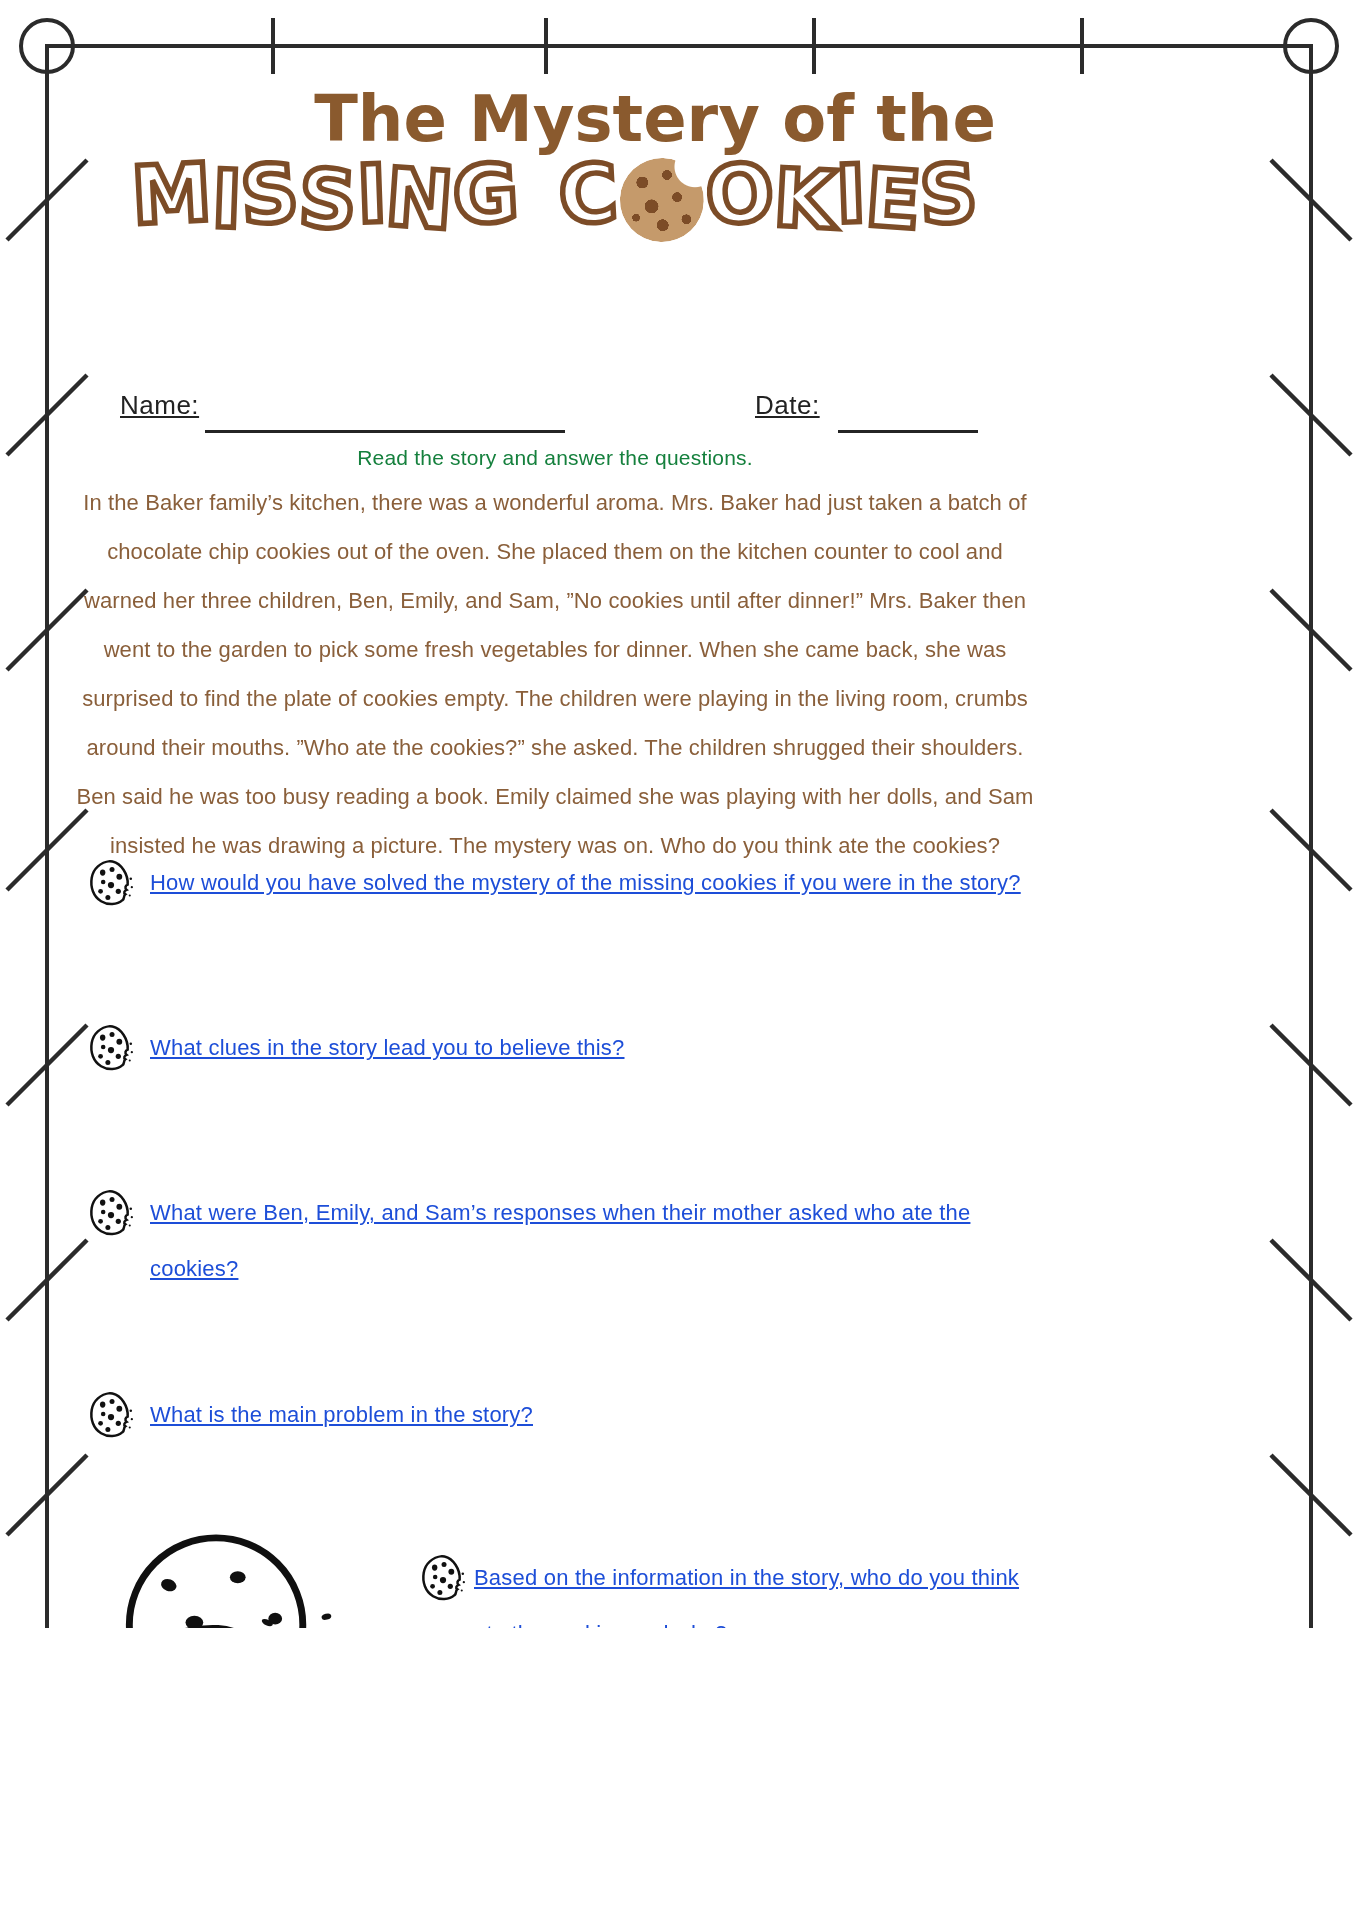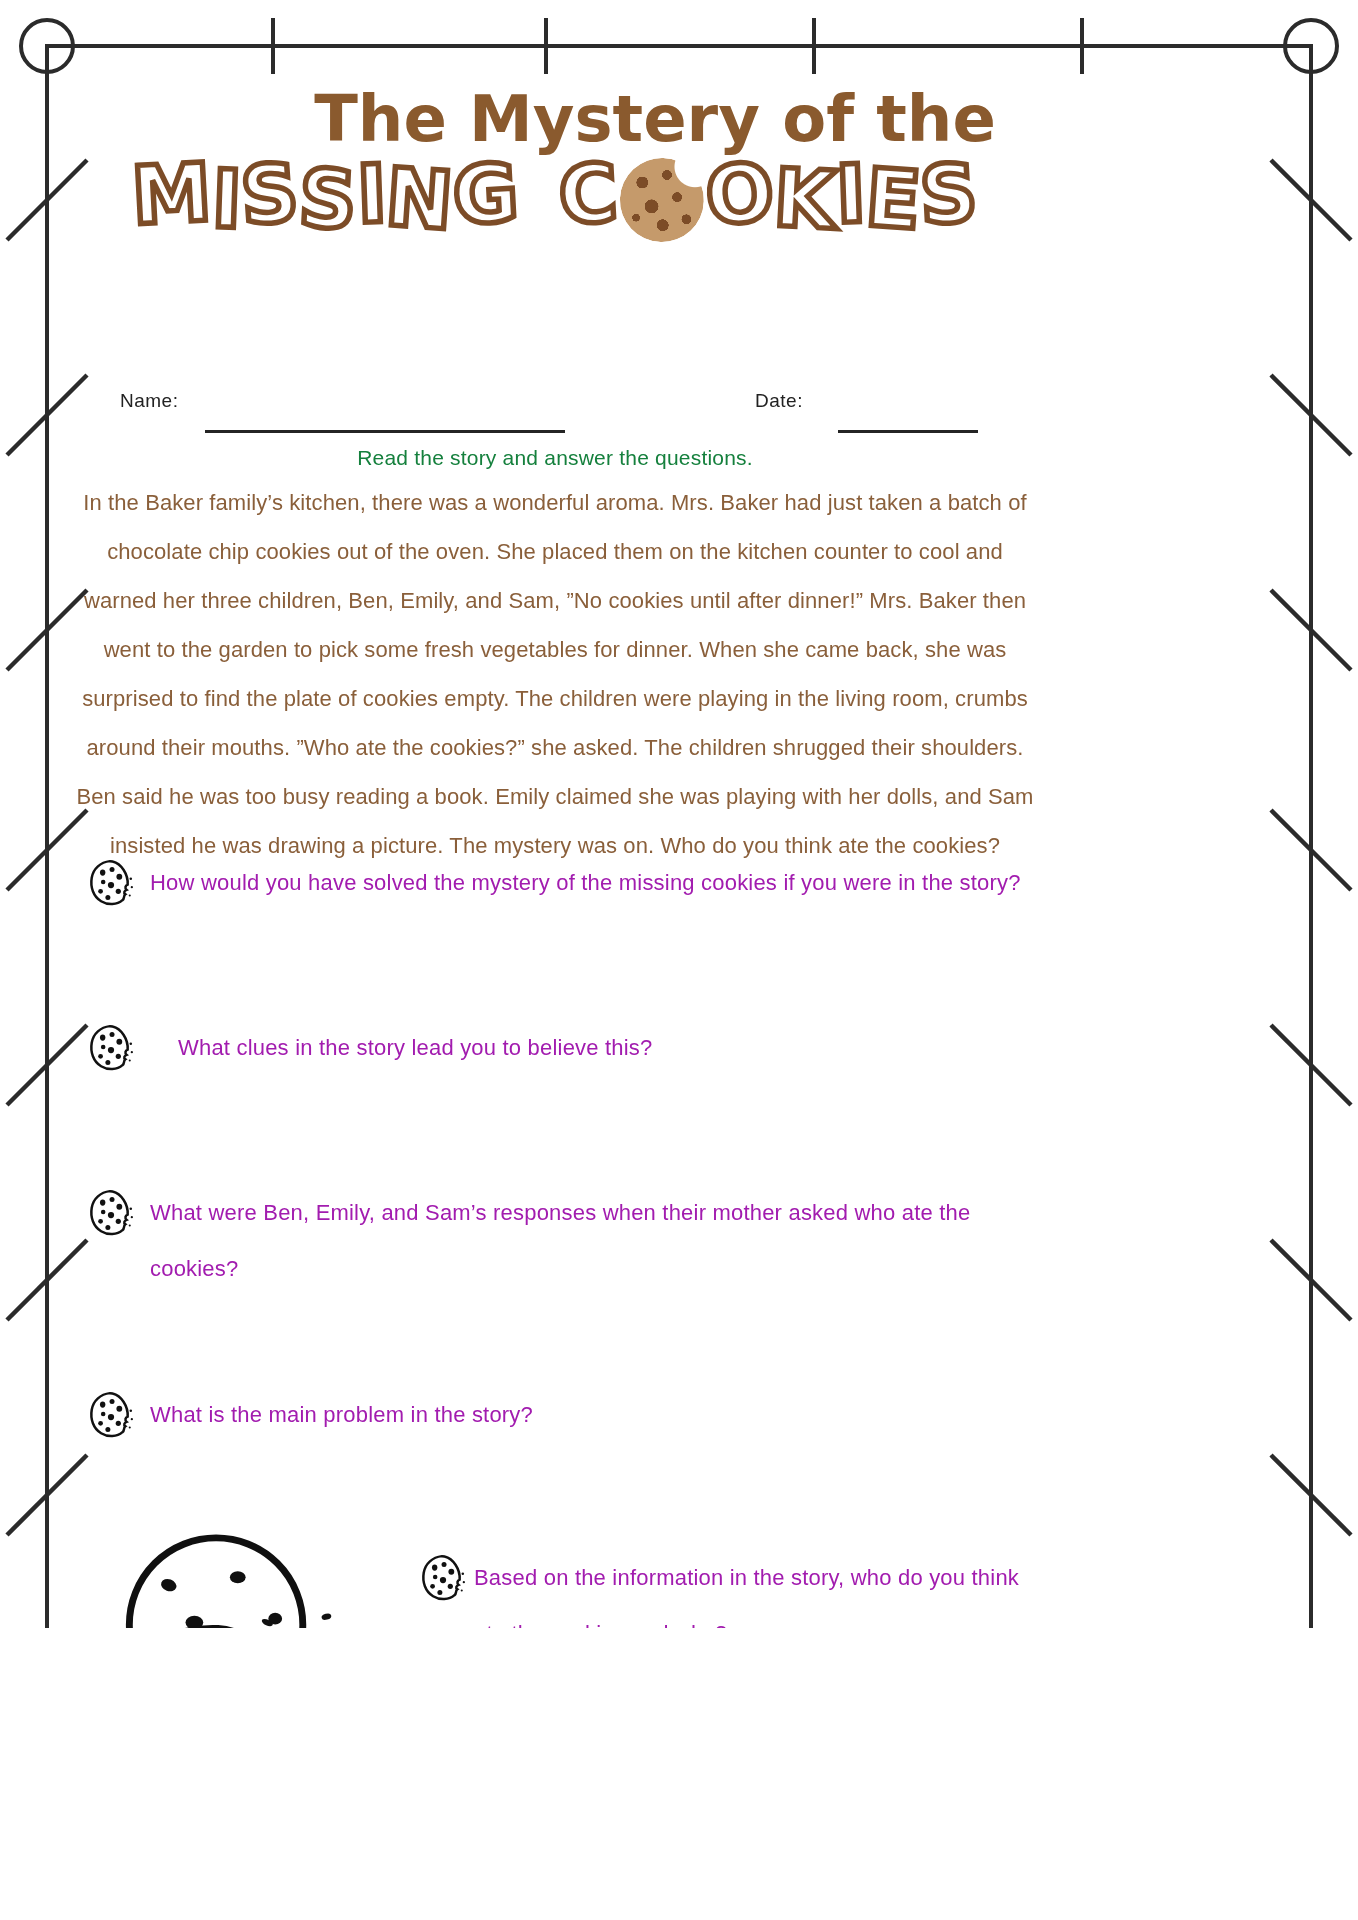--- a/index.html
+++ b/index.html
@@ -44,43 +44,43 @@
       radial-gradient(circle 7px at 38% 58%, var(--cookie-chip,#7c4c27) 97%, transparent),
       radial-gradient(circle 5px at 68% 46%, var(--cookie-chip,#7c4c27) 97%, transparent),
       radial-gradient(circle 6px at 52% 80%, var(--cookie-chip,#7c4c27) 97%, transparent),
       radial-gradient(circle 4px at 20% 72%, var(--cookie-chip,#7c4c27) 97%, transparent),
       radial-gradient(circle 5px at 80% 72%, var(--cookie-chip,#7c4c27) 97%, transparent),
       var(--cookie-tan,#c59a6b);
     -webkit-mask:radial-gradient(circle 21px at 88% 9%, transparent 20px, #000 21px);
     mask:radial-gradient(circle 21px at 88% 9%, transparent 20px, #000 21px);
   }
   .meta-label{
-    position:absolute;font-size:19px;color:var(--ink,#222);letter-spacing:.5px;
+    position:absolute;font-size:26px;color:var(--ink,#222);letter-spacing:.5px;text-decoration:underline;
   }
   .name-label{left:120px;top:390px;}
   .date-label{left:755px;top:390px;}
   .write-line{position:absolute;height:3px;background:#242424;}
   .name-line{left:205px;top:430px;width:360px;}
   .date-line{left:838px;top:430px;width:140px;}
   .instruction{
     position:absolute;top:446px;left:75px;width:960px;text-align:center;
     font-size:21px;color:#15803d;letter-spacing:.2px;
   }
   .story{
     position:absolute;top:478px;left:70px;width:970px;text-align:center;
     font-size:22px;line-height:49px;color:var(--story-brown,#8a5f3a);
     letter-spacing:.1px;
   }
   .question{position:absolute;display:flex;gap:16px;align-items:flex-start;}
   .q-icon{flex:none;width:46px;height:50px;}
   .q-text{
-    font-size:22px;line-height:56px;margin-top:-3px;color:#a21caf;letter-spacing:.2px;
+    font-size:22px;line-height:56px;margin-top:-3px;color:#1d4ed8;letter-spacing:.2px;text-decoration:underline;
   }
   .q1{top:858px;left:88px;}  .q1 .q-text{width:920px;}
-  .q2{top:1023px;left:88px;} .q2 .q-text{width:920px;margin-left:28px;}
+  .q2{top:1023px;left:88px;} .q2 .q-text{width:920px;}
   .q3{top:1188px;left:88px;} .q3 .q-text{width:860px;}
   .q4{top:1390px;left:88px;} .q4 .q-text{width:920px;}
   .q5{top:1553px;left:420px;gap:8px;} .q5 .q-text{width:548px;}
   .cookie-art{position:absolute;left:68px;top:1528px;}
 </style>
 </head>
 <body>
 
 <div class="page">
 

